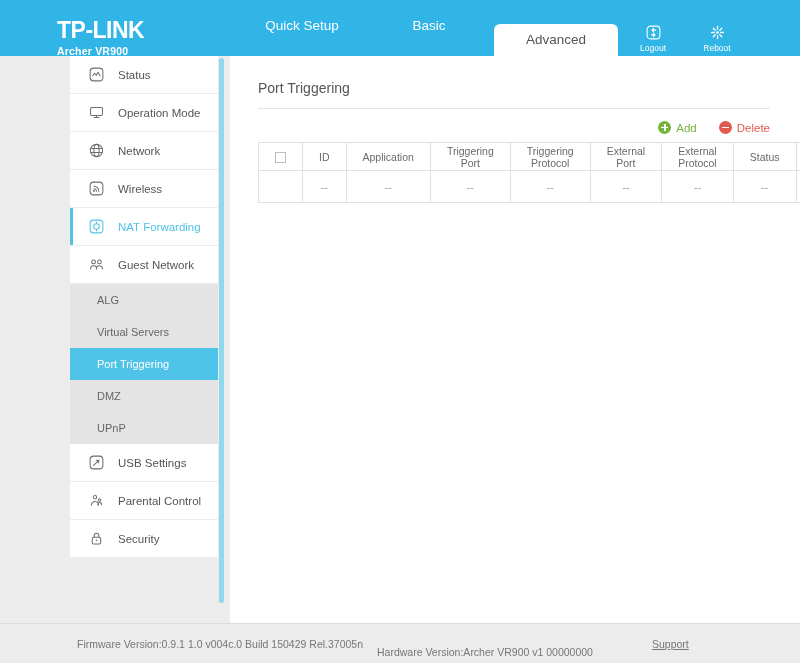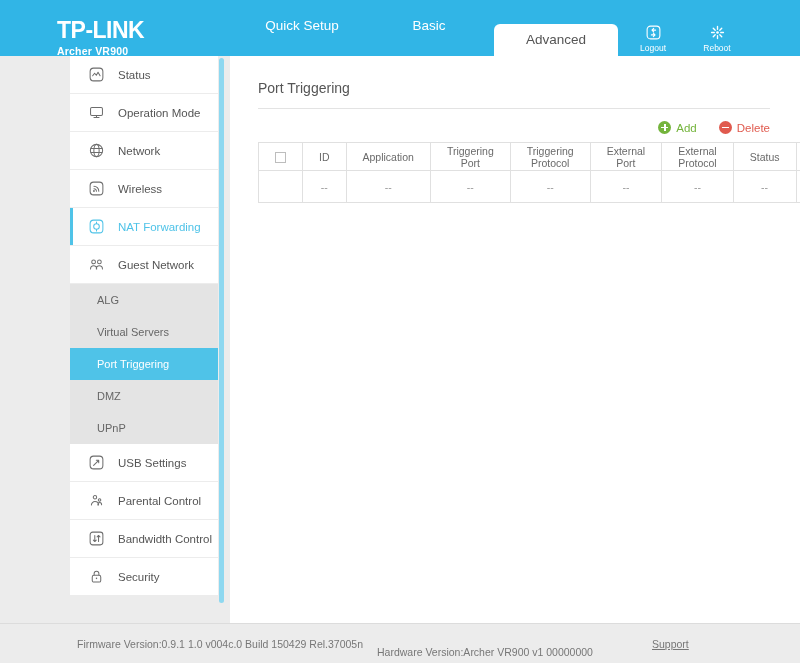--- a/index.html
+++ b/index.html
@@ -414,30 +414,20 @@
       <span class="mi-ico">
         <svg width="17" height="17" viewBox="0 0 20 20" fill="none" stroke="currentColor" stroke-width="1.2">
           <circle cx="8.2" cy="6.2" r="2"></circle>
           <circle cx="13.6" cy="9.4" r="1.5"></circle>
           <path d="M4 15.4c0-2.3 1.9-4.1 4.2-4.1s4.2 1.8 4.2 4.1M11.6 15.4c0-1.7 1-3 2.3-3s2.1 1.1 2.1 2.6" stroke-linecap="round"></path>
         </svg>
       </span>
       <span class="mi-lbl">Parental Control</span>
     </div>
 
-    <div class="menu-item">
-      <span class="mi-ico">
-        <svg width="17" height="17" viewBox="0 0 20 20" fill="none" stroke="currentColor" stroke-width="1.2">
-          <rect x="2.5" y="2.5" width="15" height="15" rx="3"></rect>
-          <path d="M8 6.4v7.2M8 13.6l-1.7-1.8M8 13.6l1.7-1.8" stroke-linecap="round" stroke-linejoin="round"></path>
-          <path d="M12.4 13.6V6.4M12.4 6.4l-1.7 1.8M12.4 6.4l1.7 1.8" stroke-linecap="round" stroke-linejoin="round"></path>
-        </svg>
-      </span>
-      <span class="mi-lbl">Bandwidth Control</span>
-    </div>
 
     <div class="menu-item">
       <span class="mi-ico">
         <svg width="17" height="17" viewBox="0 0 20 20" fill="none" stroke="currentColor" stroke-width="1.2">
           <rect x="5" y="8.6" width="10" height="8" rx="2"></rect>
           <path d="M7.2 8.6V6.6a2.8 2.8 0 015.6 0v2"></path>
           <circle cx="10" cy="12.2" r="0.9" fill="currentColor" stroke="none"></circle>
         </svg>
       </span>
       <span class="mi-lbl">Security</span>

